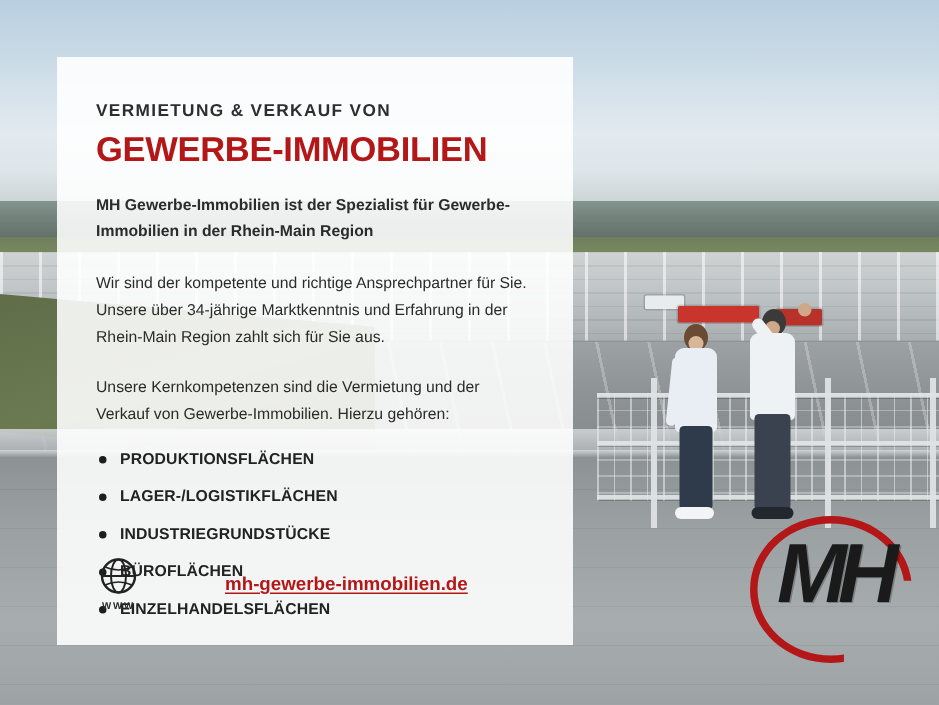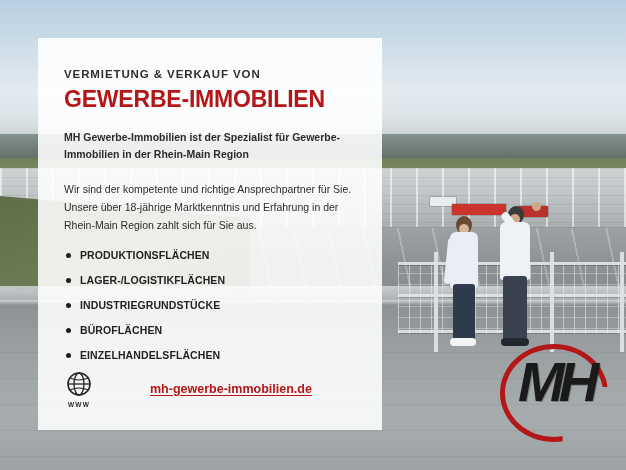--- a/index.html
+++ b/index.html
@@ -372,21 +372,22 @@
       <div class="legs"></div>
       <div class="shoe"></div>
     </div>
   </div>
 
   <div class="panel">
     <div class="panel-inner">
       <p class="kicker">VERMIETUNG &amp; VERKAUF VON</p>
       <h1 class="headline">GEWERBE-IMMOBILIEN</h1>
       <p class="lead">MH Gewerbe-Immobilien ist der Spezialist für Gewerbe-Immobilien in der Rhein-Main Region</p>
-      <p class="para">Wir sind der kompetente und richtige Ansprechpartner für Sie. Unsere über 18-jährige Marktkenntnis und Erfahrung in der Rhein-Main Region zahlt sich für Sie aus.</p>
+      <p class="para">Wir sind der kompetente und richtige Ansprechpartner für Sie. Unsere über 34-jährige Marktkenntnis und Erfahrung in der Rhein-Main Region zahlt sich für Sie aus.</p>
+      <p class="para">Unsere Kernkompetenzen sind die Vermietung und der Verkauf von Gewerbe-Immobilien. Hierzu gehören:</p>
       <ul class="bullets">
         <li>PRODUKTIONSFLÄCHEN</li>
         <li>LAGER-/LOGISTIKFLÄCHEN</li>
         <li>INDUSTRIEGRUNDSTÜCKE</li>
         <li>BÜROFLÄCHEN</li>
         <li>EINZELHANDELSFLÄCHEN</li>
       </ul>
     </div>
 
     <div class="footer">

